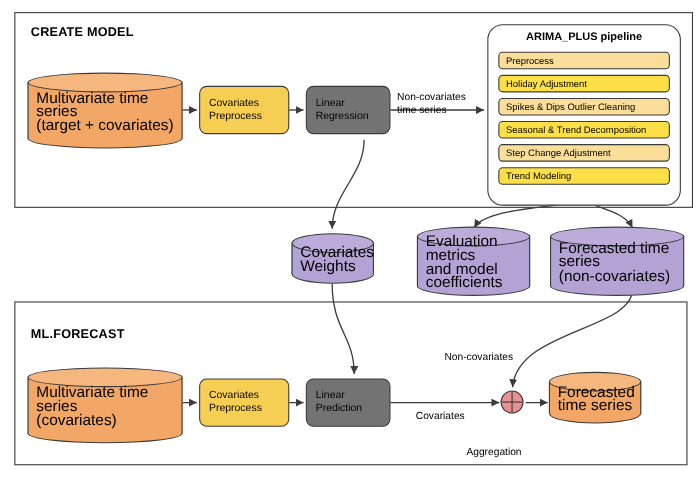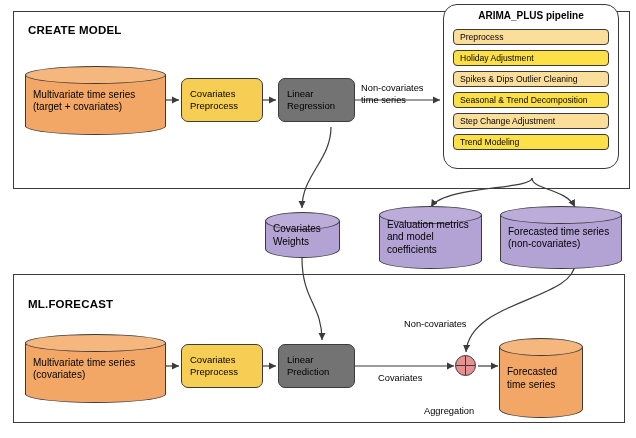--- a/index.html
+++ b/index.html
@@ -66,21 +66,21 @@
     border: 1px solid #3b3b3b;
     border-radius: 50%;
     box-sizing: border-box;
   }
   .cyl .label {
     position: absolute;
     left: 8px;
     right: 6px;
     top: 50%;
     transform: translateY(-50%);
-    font-size: 10px;
+    font-size: 14px;
     line-height: 12.5px;
     color: #000;
     white-space: pre-line;
     z-index: 3;
   }
   .cyl.orange .body { background: #F2A766; }
   .cyl.orange .bottom { background: #F2A766; }
   .cyl.orange .top { background: #F5B77E; }
   .cyl.purple .body { background: #B3A2D4; }
   .cyl.purple .bottom { background: #B3A2D4; }
@@ -219,21 +219,21 @@
   </div>
 
   <div class="pbox green" style="left:278px; top:78px; width:77px; height:44px;">
     <div class="label">Linear
 Regression</div>
   </div>
 
   <div class="edge-label" style="left:361px; top:62px; width:80px;">Non-covariates
 time series</div>
 
-  <div id="pipeline-box" style="left:443px; top:4px; width:176px; height:165px;">
+  <div id="pipeline-box" style="left:443px; top:22px; width:176px; height:165px;">
     <div id="pipeline-title">ARIMA_PLUS pipeline</div>
 
     <div class="step yellow" style="top:24px;">
       <span>Preprocess</span>
     </div>
     <div class="step blue" style="top:45px;">
       <span>Holiday Adjustment</span>
     </div>
     <div class="step yellow" style="top:66px;">
       <span>Spikes &amp; Dips Outlier Cleaning</span>
@@ -295,21 +295,21 @@
 Prediction</div>
   </div>
 
   <div class="edge-label" style="left:378px; top:352px;">Covariates</div>
 
   <div class="edge-label" style="left:404px; top:298px;">Non-covariates</div>
 
   <div id="agg-node" style="left:455px; top:355px;"></div>
   <div class="edge-label" style="left:424px; top:385px;">Aggregation</div>
 
-  <div class="cyl orange" style="left:499px; top:338px; width:84px; height:80px;">
+  <div class="cyl orange" style="left:499px; top:338px; width:84px; height:47px;">
     <div class="bottom"></div>
     <div class="body"></div>
     <div class="top"></div>
     <div class="label">Forecasted
 time series</div>
   </div>
 
 </div>
 
 </body></html>

